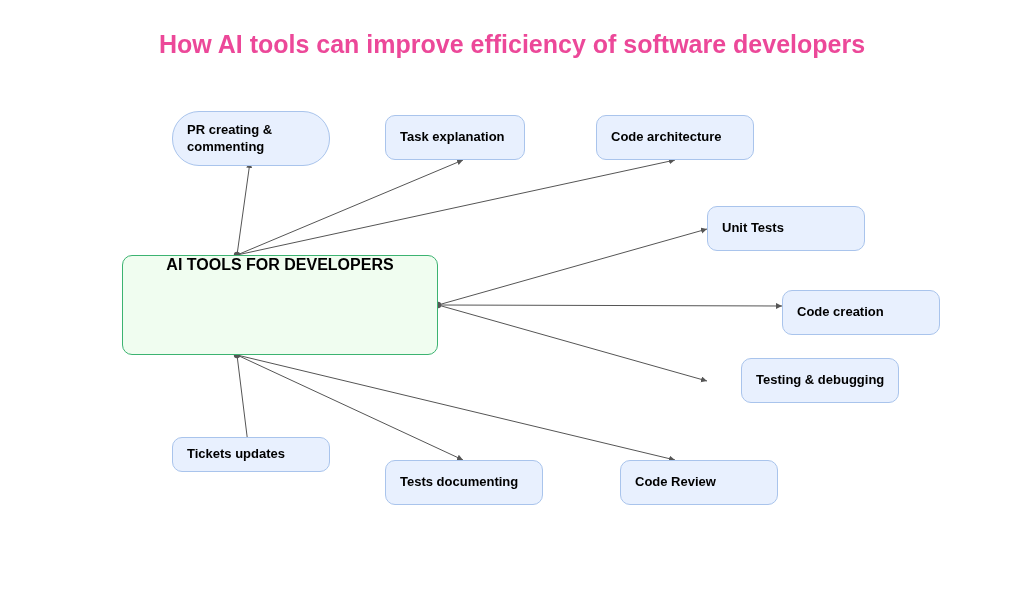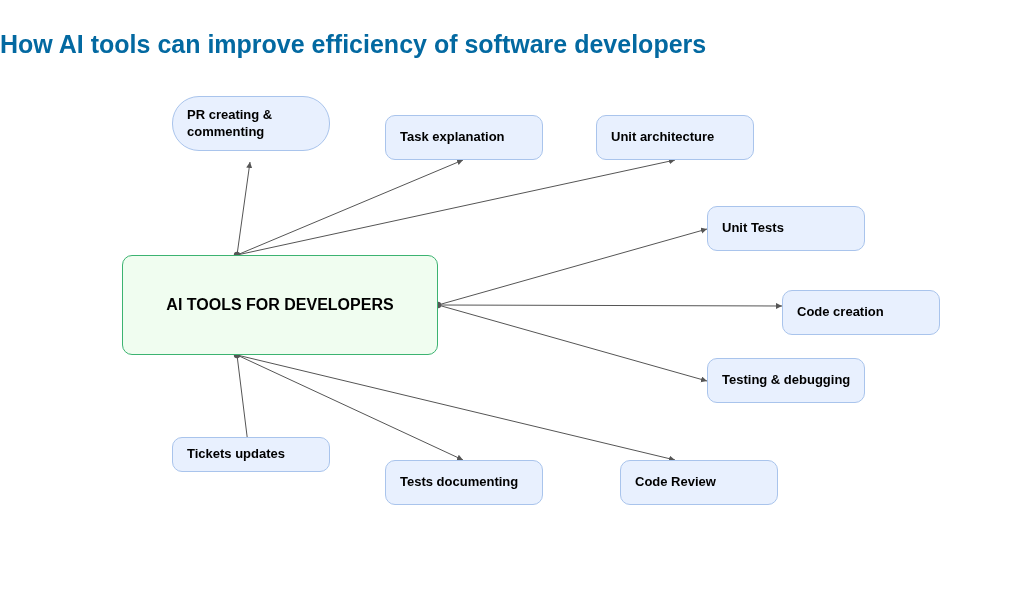--- a/index.html
+++ b/index.html
@@ -9,32 +9,31 @@
       width: 1024px;
       height: 597px;
       position: relative;
       overflow: hidden;
     }
     .title {
       position: absolute;
       top: 30px;
       left: 0;
       right: 0;
-      text-align: left;
+      text-align: center;
       font-size: 25px;
       font-weight: bold;
-      color: #0369a1;
+      color: #ec4899;
     }
     .central {
       position: absolute;
       border: 1.5px solid #3cb371;
       background: #f0fdf0;
       border-radius: 10px;
       display: flex;
-      align-items: center;
       justify-content: center;
       font-weight: bold;
       font-size: 16px;
       color: #000;
     }
     .node {
       position: absolute;
       border: 1.5px solid #a9c4ec;
       background: #e8f0fe;
       border-radius: 10px;
@@ -81,37 +80,37 @@
       <circle cx="438" cy="305" r="3.2"></circle>
       <circle cx="237" cy="355" r="3.2"></circle>
     </g>
 </svg>
 
 <div id="central-box" class="central" style="left: 122px; top: 255px; width: 316px; height: 100px;">
   <span>AI TOOLS FOR DEVELOPERS</span>
 </div>
 
 <div id="nodes-container">
-    <div class="node" style="left: 172px; top: 96px; width: 158px; height: 55px; border-radius: 27px;">
+    <div class="node" style="left: 172px; top: 111px; width: 158px; height: 55px; border-radius: 27px;">
       <span style="white-space: pre-line; line-height: 1.3;">PR creating &amp;
 commenting</span>
     </div>
-    <div class="node" style="left: 385px; top: 115px; width: 158px; height: 45px;">
+    <div class="node" style="left: 385px; top: 115px; width: 140px; height: 45px;">
       <span style="white-space: pre-line; line-height: 1.3;">Task explanation</span>
     </div>
     <div class="node" style="left: 596px; top: 115px; width: 158px; height: 45px;">
-      <span style="white-space: pre-line; line-height: 1.3;">Unit architecture</span>
+      <span style="white-space: pre-line; line-height: 1.3;">Code architecture</span>
     </div>
     <div class="node" style="left: 707px; top: 206px; width: 158px; height: 45px;">
       <span style="white-space: pre-line; line-height: 1.3;">Unit Tests</span>
     </div>
     <div class="node" style="left: 782px; top: 290px; width: 158px; height: 45px;">
       <span style="white-space: pre-line; line-height: 1.3;">Code creation</span>
     </div>
-    <div class="node" style="left: 707px; top: 358px; width: 158px; height: 45px;">
+    <div class="node" style="left: 741px; top: 358px; width: 158px; height: 45px;">
       <span style="white-space: pre-line; line-height: 1.3;">Testing &amp; debugging</span>
     </div>
     <div class="node" style="left: 172px; top: 437px; width: 158px; height: 35px;">
       <span style="white-space: pre-line; line-height: 1.3;">Tickets updates</span>
     </div>
     <div class="node" style="left: 385px; top: 460px; width: 158px; height: 45px;">
       <span style="white-space: pre-line; line-height: 1.3;">Tests documenting</span>
     </div>
     <div class="node" style="left: 596px; top: 460px; width: 158px; height: 45px; margin-left: 24px;">
       <span style="white-space: pre-line; line-height: 1.3;">Code Review</span>

